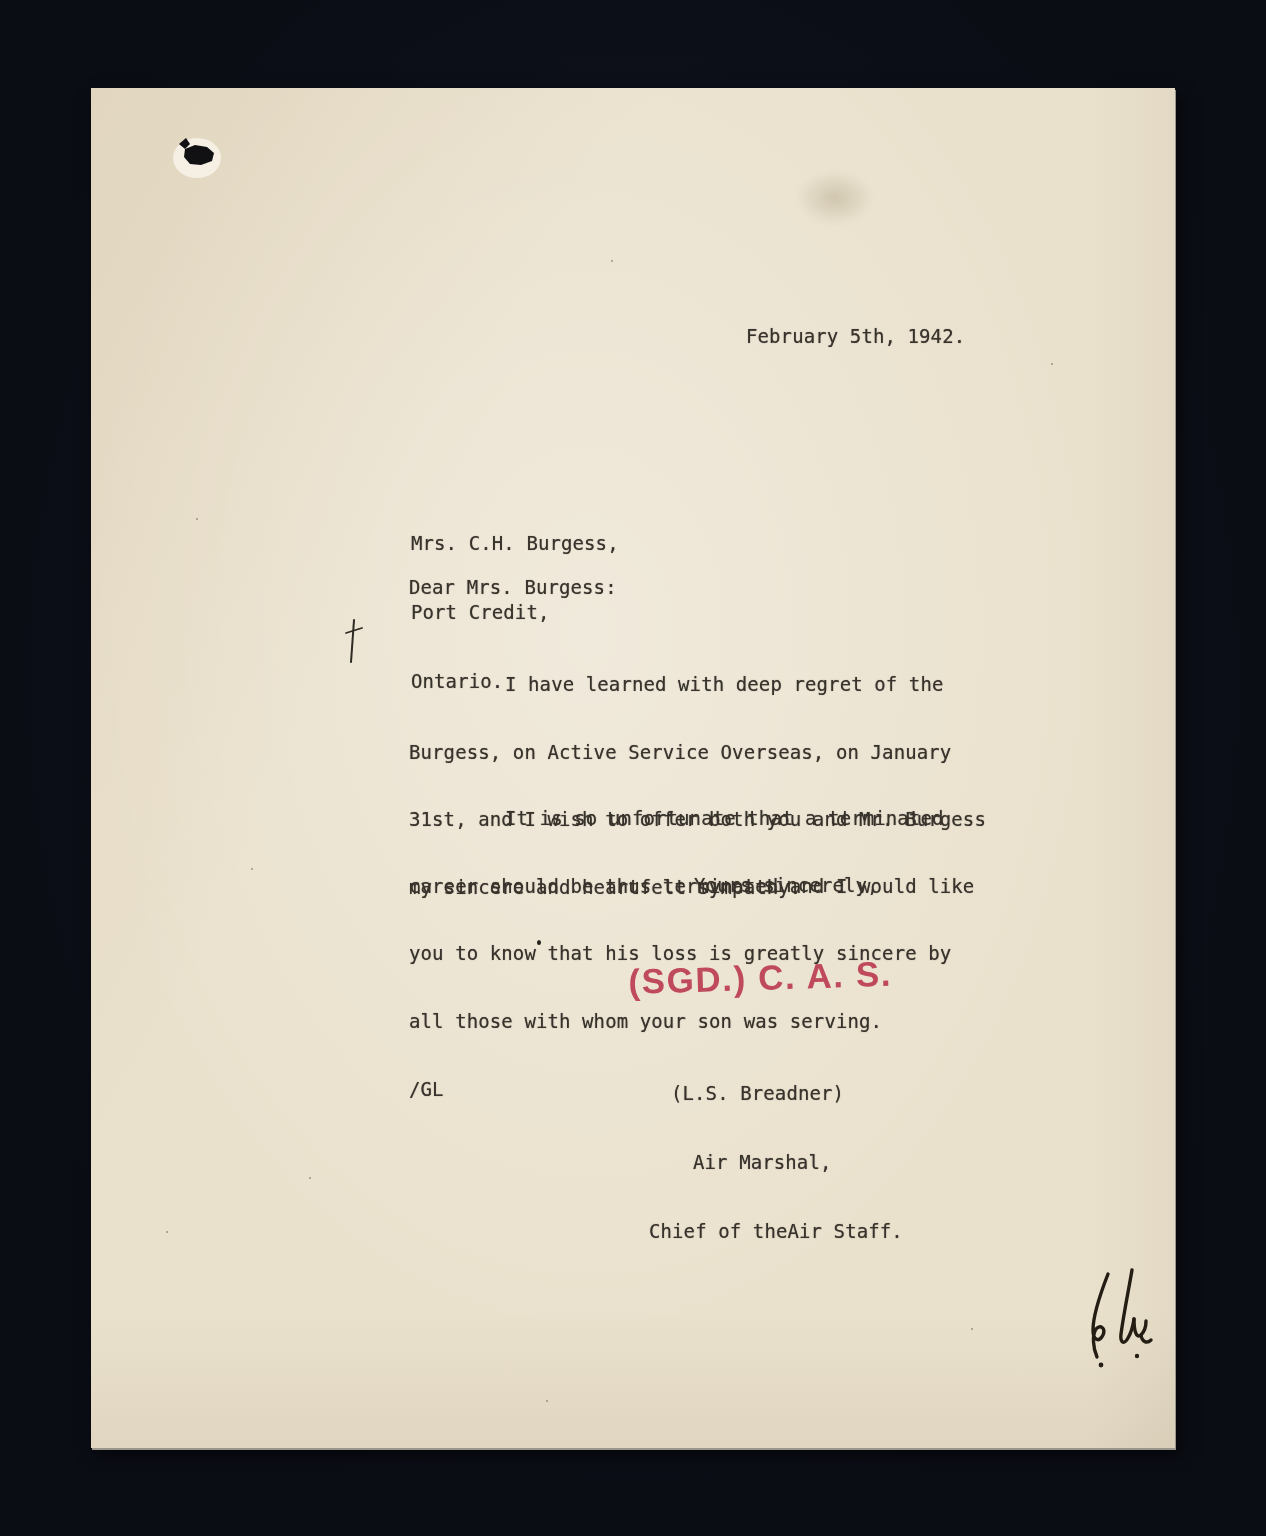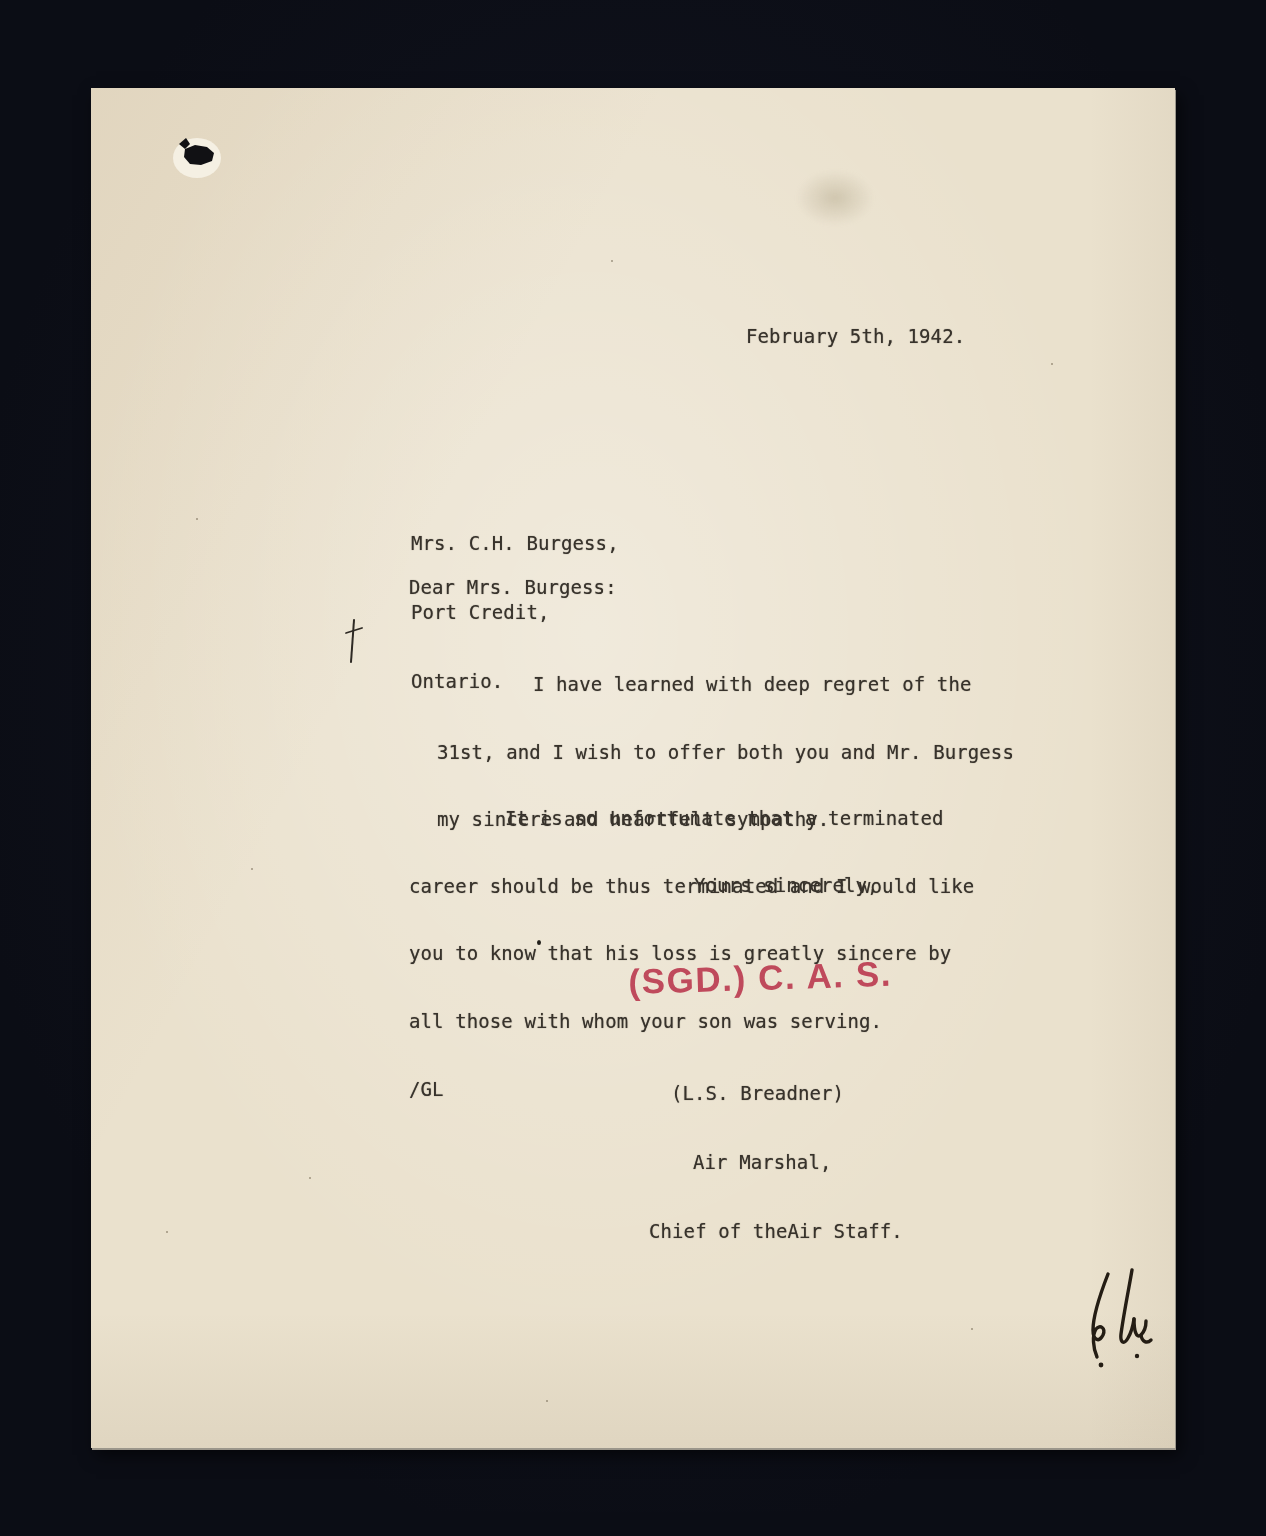--- a/index.html
+++ b/index.html
@@ -112,22 +112,23 @@
       <span class="line">Ontario.</span>
     </div>
 
     <div class="typed" style="left:318px;top:488px;">Dear Mrs. Burgess:</div>
 
     <svg style="left:250px;top:528px;" width="26" height="52" viewBox="0 0 26 52">
       <path d="M13,4 C12,18 11,32 10,46" stroke="#2e2a24" stroke-width="2" fill="none" stroke-linecap="round"></path>
       <path d="M5,17 L21,12" stroke="#2e2a24" stroke-width="1.8" fill="none" stroke-linecap="round"></path>
     </svg>
 
-    <div class="typed para" style="left:318px;top:540px;margin-left:28px;">
+    <div class="typed para" style="left:318px;top:540px;">
       <span class="line indent">I have learned with deep regret of the</span>
+      <span class="line">Burgess, on Active Service Overseas, on January</span>
       <span class="line">31st, and I wish to offer both you and Mr. Burgess</span>
       <span class="line">my sincere and heartfelt sympathy.</span>
     </div>
 
     <div class="typed para" style="left:318px;top:674px;">
       <span class="line indent">It is so unfortunate that a terminated</span>
       <span class="line">career should be thus terminated and I would like</span>
       <span class="line">you to know that his loss is greatly sincere by</span>
       <span class="line">all those with whom your son was serving.</span>
     </div>

